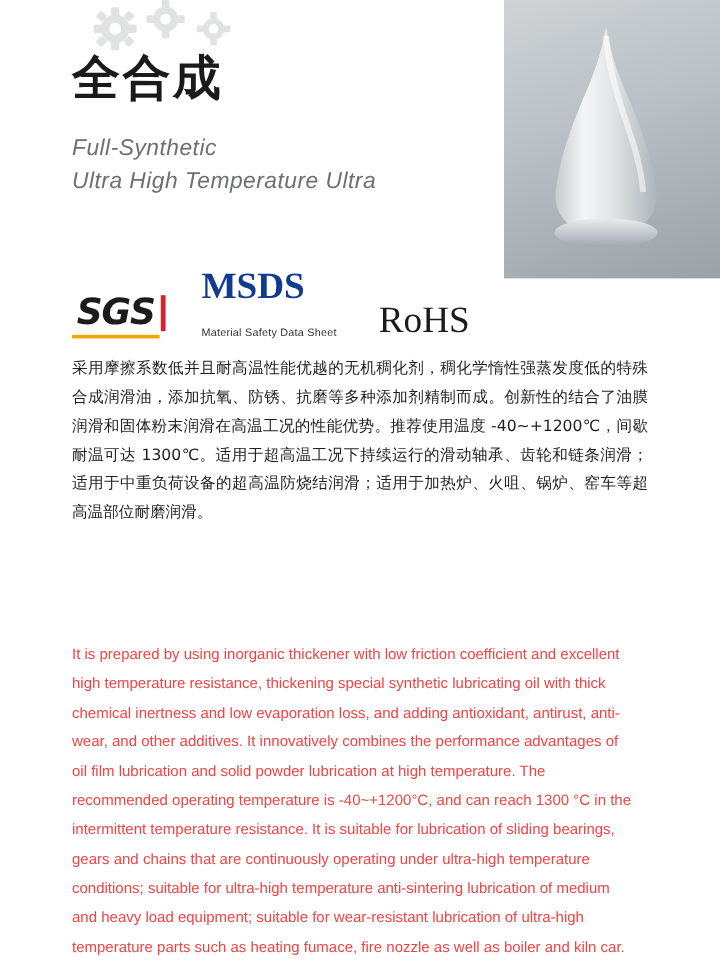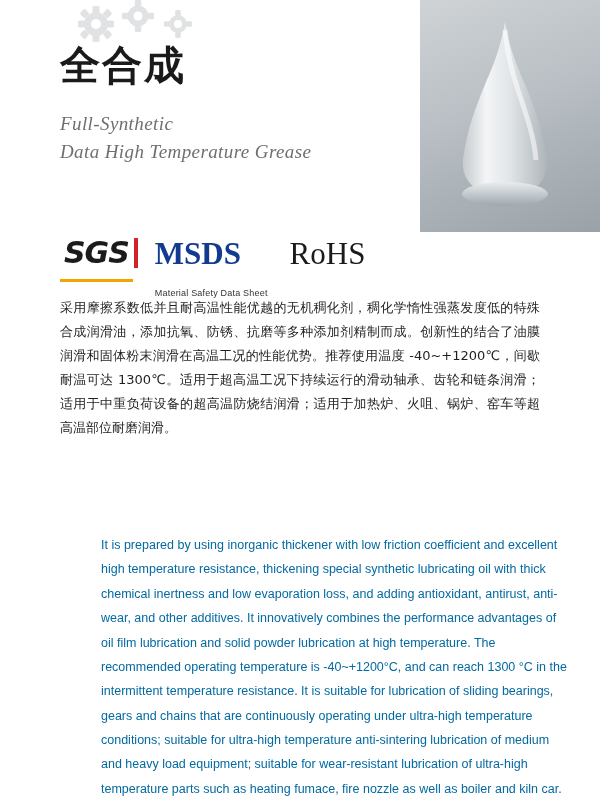--- a/index.html
+++ b/index.html
@@ -70,37 +70,38 @@
     font-family: "DejaVu Sans", "Liberation Sans", sans-serif;
     font-size: 40px;
     font-weight: bold;
     color: #d2232a;
     letter-spacing: 2px;
     line-height: 1.15;
     margin: 4px 0 0 0;
   }
   .en-title {
     margin-top: 22px;
-    font-family: Liberation Serif, serif;
+    font-family: Liberation Sans, sans-serif;
     font-style: italic;
     font-size: 19px;
     line-height: 1.45;
     color: #6d6f71;
     letter-spacing: 0.4px;
   }
 
   
   .cert-row {
     position: absolute;
     left: 60px;
     top: 238px;
     width: 480px;
     height: 44px;
     display: flex;
-    gap: 22px;
+    align-items: flex-end;
+    gap: 35px;
   }
   .sgs {
     position: relative;
     display: inline-block;
     padding: 0 4px 3px 4px;
     border-bottom: 3px solid #f0a500;
   }
   .sgs .sgs-text {
     font-family: "DejaVu Sans", "Liberation Sans", sans-serif;
     font-size: 30px;
@@ -157,23 +158,22 @@
     text-align: justify;
   }
   .en-body {
     position: absolute;
     left: 60px;
     top: 533px;
     width: 470px;
     font-family: "Liberation Sans", sans-serif;
     font-size: 12.5px;
     line-height: 1.95;
-    color: #0369a1;
+    color: #ef4444;
     text-align: left;
-    margin-left: 41px;
   }
 </style>
 </head>
 <body>
 
 <div class="page">
 
   <div class="gears">
     <svg viewBox="0 0 180 46" width="180" height="46" aria-hidden="true">
       <g fill="#c9ccce">
@@ -228,21 +228,21 @@
       <path d="M59 2 C63 26, 70 44, 78 62 C88 86, 98 112, 101 140 C103 162, 86 176, 59 176 C32 176, 15 162, 17 140 C20 112, 30 86, 40 62 C48 44, 55 26, 59 2 Z" fill="url(#coneGrad)"></path>
       <ellipse cx="59" cy="174" rx="43" ry="12" fill="url(#baseGrad)"></ellipse>
       <path d="M59 10 C61 34, 66 52, 72 70 C80 94, 88 116, 90 140" stroke="#ffffff" stroke-width="5" fill="none" opacity="0.55"></path>
     </svg>
   </div>
 
   <div class="title-block">
     <div class="cn-title-1">全合成</div>
     <div class="en-title">
       <div>Full-Synthetic</div>
-      <div>Data High Temperature Grease</div>
+      <div>Ultra High Temperature Ultra</div>
     </div>
   </div>
 
   <div class="cert-row">
     <div class="sgs">
       <span class="sgs-text">SGS</span>
       <span class="sgs-bar"></span>
     </div>
     <div class="msds">
       <div class="msds-main">MSDS</div>

